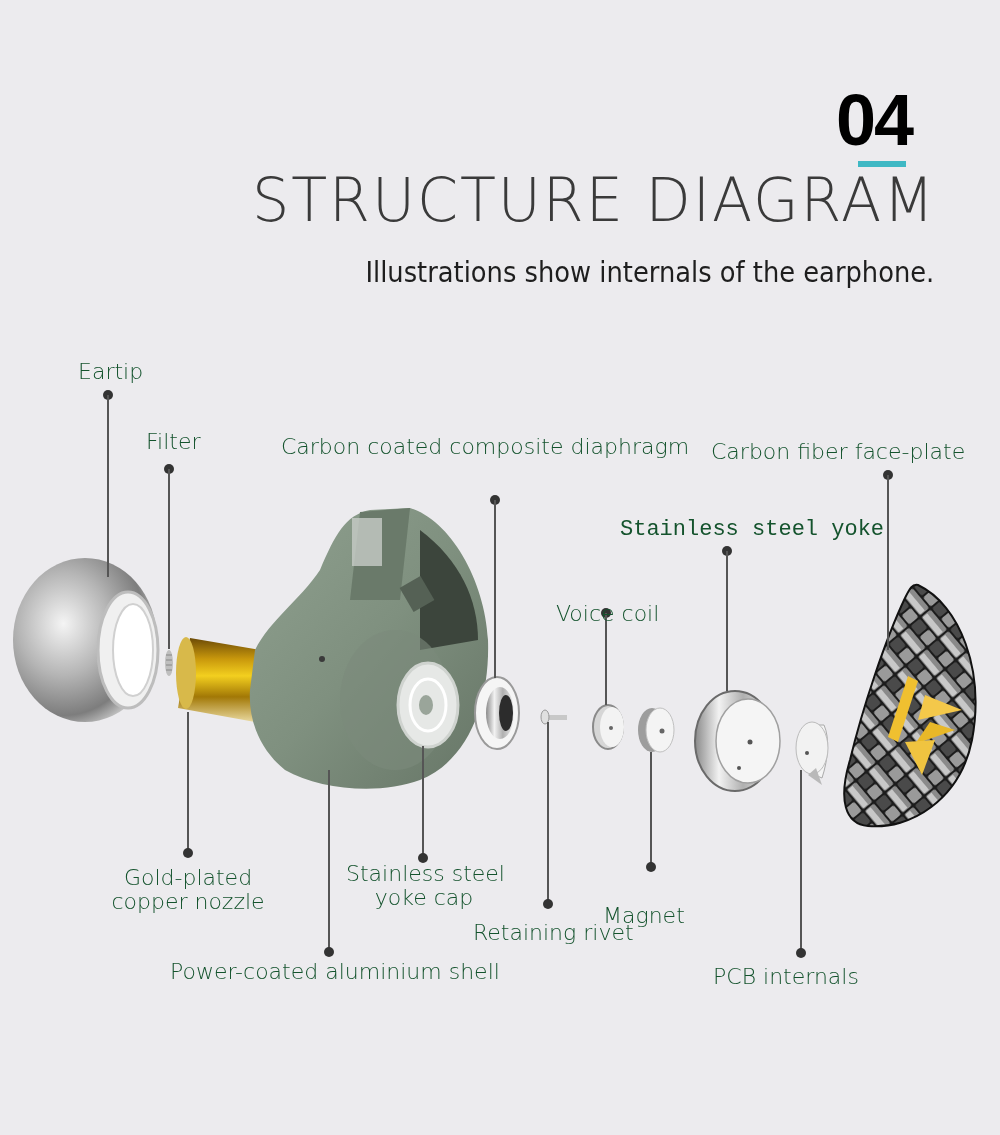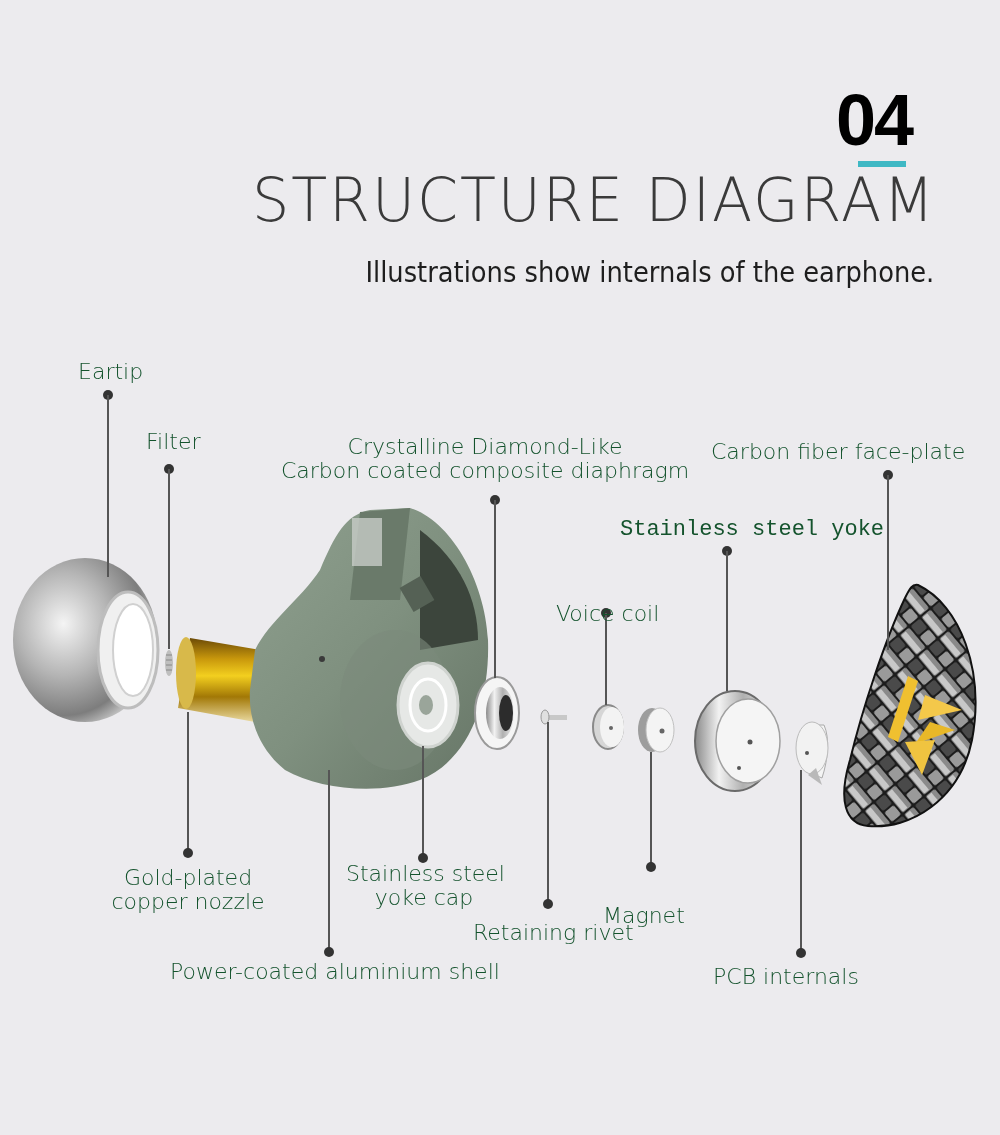--- a/index.html
+++ b/index.html
@@ -191,21 +191,20 @@
 <div class="abs line" style="left:650px;top:752px;height:112px;"></div>
 <div class="abs dot" style="left:646px;top:862px;"></div>
 
 <div class="abs line" style="left:800px;top:770px;height:180px;"></div>
 <div class="abs dot" style="left:796px;top:948px;"></div>
 
 <div class="abs label" style="left:78px;top:360px;">Eartip</div>
 <div class="abs label" style="left:146px;top:430px;">Filter</div>
 
 <div class="abs label" style="left:280px;top:435px;width:410px;">
-  <div>Crystalline Diamond-Like</div>
   <div>Carbon coated composite diaphragm</div>
 </div>
 
 <div class="abs label" style="left:711px;top:440px;">Carbon fiber face-plate</div>
 <div class="abs label" style="left:620px;top:518px;font-family:Liberation Mono, monospace;">Stainless steel yoke</div>
 <div class="abs label" style="left:556px;top:579px;margin-top:23px;">Voice coil</div>
 
 <div class="abs label" style="left:108px;top:866px;width:160px;">
   <div>Gold-plated</div>
   <div>copper nozzle</div>

